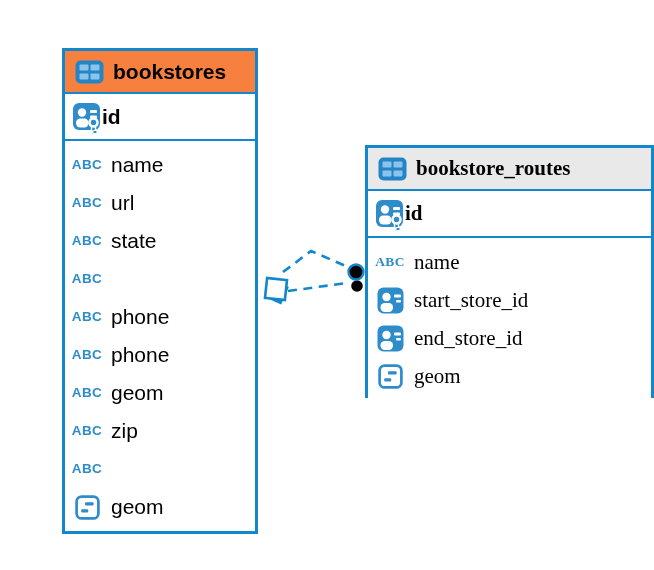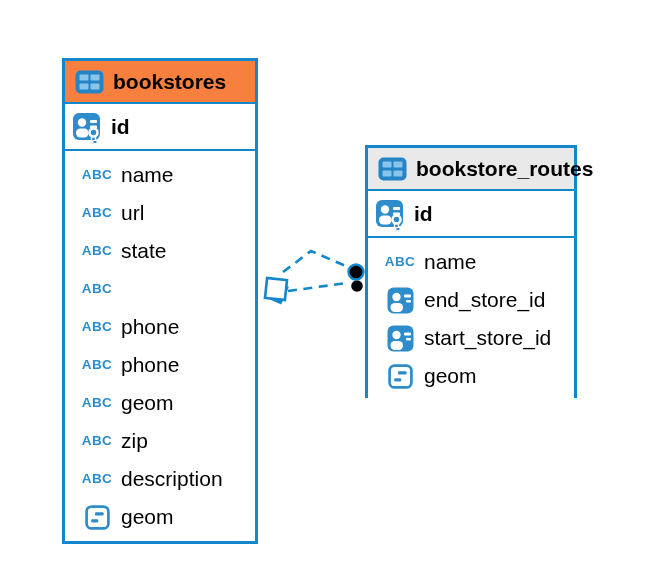--- a/index.html
+++ b/index.html
@@ -33,21 +33,20 @@
     font-size: 21px;
     font-weight: 700;
     color: #000;
     white-space: nowrap;
   }
   .table-header.orange { background: var(--header-orange, #f8803f); }
   .table-header.gray   { background: var(--header-gray, #e9e9e9); }
   .pk-row {
     display: flex;
     align-items: center;
-    gap: 9px;
     padding: 0 7px;
     height: 45px;
     flex: 0 0 45px;
     border-bottom: 2.5px solid var(--accent, #1287cb);
     font-size: 21px;
     font-weight: 700;
     color: #000;
     background: #fff;
   }
   .field-body {
@@ -58,21 +57,20 @@
   .field-row {
     display: flex;
     align-items: center;
     gap: 9px;
     padding: 0 7px;
     height: 38px;
     font-size: 21px;
     font-weight: 400;
     color: #000;
     white-space: nowrap;
-    margin-left: 10px;
   }
   .icon-slot {
     flex: 0 0 30px;
     width: 30px;
     display: flex;
     align-items: center;
     justify-content: center;
   }
   .abc-glyph {
     font-size: 13.5px;
@@ -87,21 +85,21 @@
     width: 654px;
     height: 570px;
     pointer-events: none;
   }
 </style>
 </head>
 <body>
 
 <div id="canvas" style="--accent: #1287cb; --icon-blue: #2e8ccb; --header-orange: #f8803f; --header-gray: #e9e9e9; --canvas-bg: #ffffff;">
 
-  <div class="table-card" style="left: 62px; top: 58px; width: 196px; height: 486px;">
+  <div class="table-card" style="left: 62px; top: 48px; width: 196px; height: 486px;">
     <div class="table-header orange">
       <span class="icon-slot">
         <svg width="29" height="24" viewBox="0 0 29 24">
           <rect x="0.5" y="0.5" width="28" height="23" rx="5" fill="#2484c6"></rect>
           <rect x="4.5" y="4.5" width="9" height="6" rx="1" fill="#8ac4ea"></rect>
           <rect x="15.5" y="4.5" width="9" height="6" rx="1" fill="#8ac4ea"></rect>
           <rect x="4.5" y="13.5" width="9" height="6" rx="1" fill="#8ac4ea"></rect>
           <rect x="15.5" y="13.5" width="9" height="6" rx="1" fill="#8ac4ea"></rect>
         </svg>
       </span>
@@ -169,36 +167,35 @@
         <div class="field-row">
           <span class="icon-slot">
             <span class="abc-glyph">ABC</span>
           </span>
           <span>zip</span>
         </div>
         <div class="field-row">
           <span class="icon-slot">
             <span class="abc-glyph">ABC</span>
           </span>
-          <span>description</span>
         </div>
         <div class="field-row">
           <span class="icon-slot">
             <svg width="25" height="25" viewBox="0 0 25 25">
               <rect x="1.6" y="1.6" width="21.8" height="21.8" rx="5" fill="#fff" stroke="#2e8ccb" stroke-width="2.7"></rect>
               <rect x="10" y="7.3" width="8.6" height="3.1" rx="1" fill="#2e8ccb"></rect>
               <rect x="6.2" y="14.3" width="7" height="3.1" rx="1" fill="#2e8ccb"></rect>
             </svg>
           </span>
           <span>geom</span>
         </div>
       </div>
   </div>
 
-  <div class="table-card" style="left: 365px; top: 145px; width: 212px; height: 253px;">
+  <div class="table-card" style="left: 365px; top: 145px; width: 289px; height: 253px; font-family: Liberation Serif, serif;">
     <div class="table-header gray">
       <span class="icon-slot">
         <svg width="29" height="24" viewBox="0 0 29 24">
           <rect x="0.5" y="0.5" width="28" height="23" rx="5" fill="#2484c6"></rect>
           <rect x="4.5" y="4.5" width="9" height="6" rx="1" fill="#8ac4ea"></rect>
           <rect x="15.5" y="4.5" width="9" height="6" rx="1" fill="#8ac4ea"></rect>
           <rect x="4.5" y="13.5" width="9" height="6" rx="1" fill="#8ac4ea"></rect>
           <rect x="15.5" y="13.5" width="9" height="6" rx="1" fill="#8ac4ea"></rect>
         </svg>
       </span>
@@ -231,33 +228,33 @@
         <div class="field-row">
           <span class="icon-slot">
             <svg width="27" height="27" viewBox="0 0 27 27">
               <rect x="0.5" y="0.5" width="26" height="26" rx="6" fill="#2e8ccb"></rect>
               <circle cx="9.5" cy="10" r="4.2" fill="#fff"></circle>
               <rect x="3.5" y="16" width="12.5" height="9" rx="4.2" fill="#fff"></rect>
               <rect x="17" y="7.5" width="7" height="3" rx="1" fill="#fff"></rect>
               <rect x="19" y="13" width="5" height="2.6" rx="1" fill="#fff"></rect>
             </svg>
           </span>
-          <span>end_store_id</span>
+          <span>start_store_id</span>
         </div>
         <div class="field-row">
           <span class="icon-slot">
             <svg width="27" height="27" viewBox="0 0 27 27">
               <rect x="0.5" y="0.5" width="26" height="26" rx="6" fill="#2e8ccb"></rect>
               <circle cx="9.5" cy="10" r="4.2" fill="#fff"></circle>
               <rect x="3.5" y="16" width="12.5" height="9" rx="4.2" fill="#fff"></rect>
               <rect x="17" y="7.5" width="7" height="3" rx="1" fill="#fff"></rect>
               <rect x="19" y="13" width="5" height="2.6" rx="1" fill="#fff"></rect>
             </svg>
           </span>
-          <span>start_store_id</span>
+          <span>end_store_id</span>
         </div>
         <div class="field-row">
           <span class="icon-slot">
             <svg width="25" height="25" viewBox="0 0 25 25">
               <rect x="1.6" y="1.6" width="21.8" height="21.8" rx="5" fill="#fff" stroke="#2e8ccb" stroke-width="2.7"></rect>
               <rect x="10" y="7.3" width="8.6" height="3.1" rx="1" fill="#2e8ccb"></rect>
               <rect x="6.2" y="14.3" width="7" height="3.1" rx="1" fill="#2e8ccb"></rect>
             </svg>
           </span>
           <span>geom</span>

